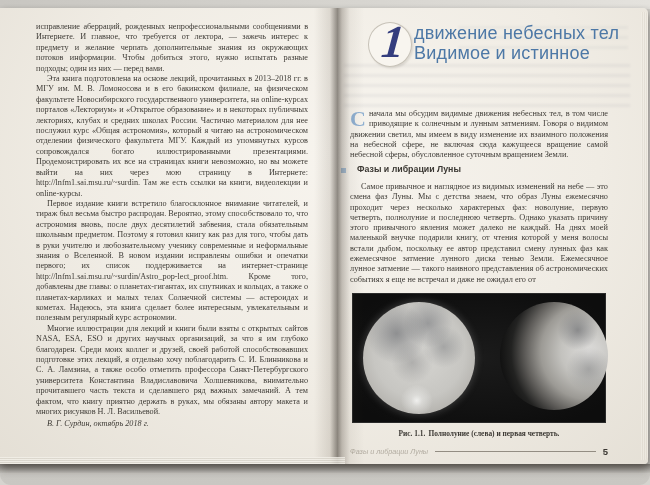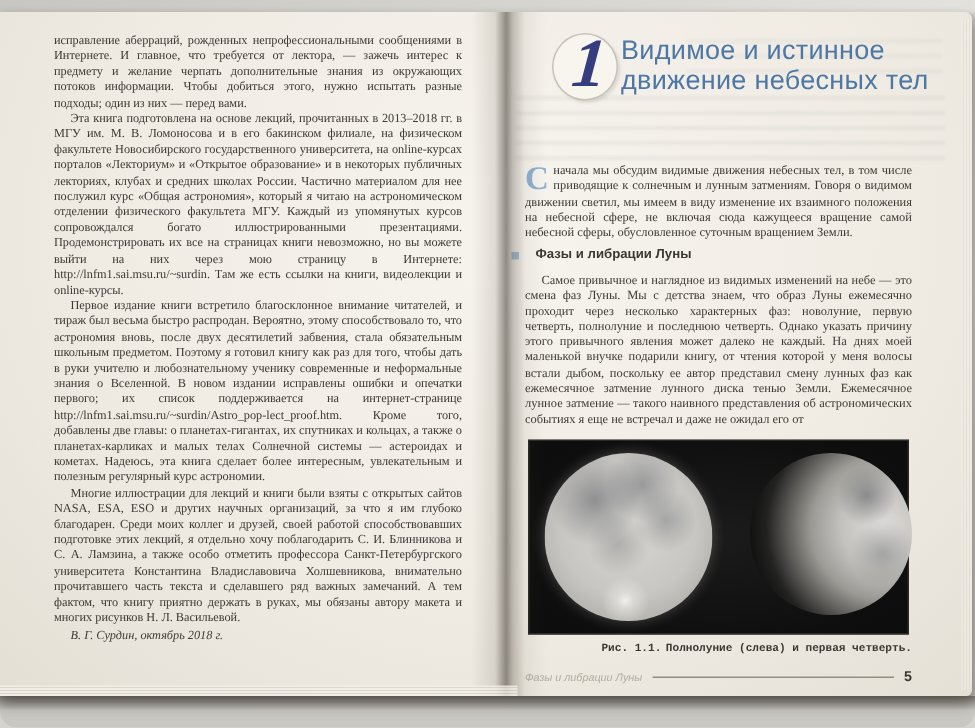--- a/index.html
+++ b/index.html
@@ -75,22 +75,22 @@
       radial-gradient(circle at 72% 40%, rgba(108,110,114,.42) 0%, transparent 20%),
       radial-gradient(circle at 44% 54%, rgba(116,116,118,.38) 0%, transparent 24%),
       radial-gradient(circle at 50% 45%, #d7d6d2 0%, #c7c6c2 55%, #b1afaa 80%, #8e8b85 98%);
     box-shadow:0 0 9px rgba(210,210,210,.28); }
   .moon-quarter { position:absolute; left:148px; top:9px; width:108px; height:108px; border-radius:50%;
     background:
       radial-gradient(circle at 72% 26%, rgba(78,80,86,.5) 0%, transparent 18%),
       radial-gradient(circle at 82% 62%, rgba(88,90,94,.35) 0%, transparent 20%),
       radial-gradient(circle at 82% 46%, #dedddb 0%, #c3c2be 26%, #9c9a95 45%, #5d5b58 60%, #222221 73%, #0e0e0e 86%); }
 
-  .caption { position:absolute; left:12px; top:421px; width:258px; text-align:right;
-             font-family:Liberation Mono, monospace; font-size:7.4px; font-weight:700; color:#3b3833; }
+  .caption { position:absolute; left:12px; top:421px; width:258px; text-align:center;
+             font-family:Liberation Serif, serif; font-size:7.4px; font-weight:700; color:#3b3833; }
   .caption .cap-label { margin-right:3px; }
 
   .footer { position:absolute; left:12px; top:438px; width:258px; display:flex; align-items:center; }
   .running-title { font-family:"Liberation Sans", sans-serif; font-style:italic;
                    font-size:7.2px; color:#b2aca1; white-space:nowrap; }
   .footer-rule { flex:1; height:1px; background:#938d83; margin:0 7px; }
   .page-num { font-family:"Liberation Sans", sans-serif; font-weight:700; font-size:9.5px; color:#3b3833; }
 
   .top-strip { position:absolute; left:0; top:0; width:100%; height:9px;
                background:linear-gradient(to right,#c8c6c1 0%, #d4d2cd 45%, #e4e2dd 100%); }
@@ -116,22 +116,22 @@
 
     <div class="page-right">
 
       <div class="ghost ghost-a"></div>
       <div class="ghost ghost-b"></div>
 
       <div class="badge-circle"></div>
       <div class="chapter-num" style="color: rgb(52, 61, 126);">1</div>
 
       <div class="chapter-title" style="color: rgb(77, 120, 166);">
+        <div>движение небесных тел</div>
         <div>Видимое и истинное</div>
-        <div>движение небесных тел</div>
       </div>
 
       <p class="intro">
         <span class="dropcap" style="color: rgb(143, 176, 210);">С</span><span>начала мы обсудим видимые движения небесных тел, в том числе приводящие к солнечным и лунным затмениям. Говоря о видимом движении светил, мы имеем в виду изменение их взаимного положения на небесной сфере, не включая сюда кажущееся вращение самой небесной сферы, обусловленное суточным вращением Земли.</span>
       </p>
 
       <div class="sq-marker" style="background-color: rgb(169, 195, 220);"></div>
       <h3 class="section-heading">Фазы и либрации Луны</h3>
 
       <p class="body2">Самое привычное и наглядное из видимых изменений на небе — это смена фаз Луны. Мы с детства знаем, что образ Луны ежемесячно проходит через несколько характерных фаз: новолуние, первую четверть, полнолуние и последнюю четверть. Однако указать причину этого привычного явления может далеко не каждый. На днях моей маленькой внучке подарили книгу, от чтения которой у меня волосы встали дыбом, поскольку ее автор представил смену лунных фаз как ежемесячное затмение лунного диска тенью Земли. Ежемесячное лунное затмение — такого наивного представления об астрономических событиях я еще не встречал и даже не ожидал его от</p>

